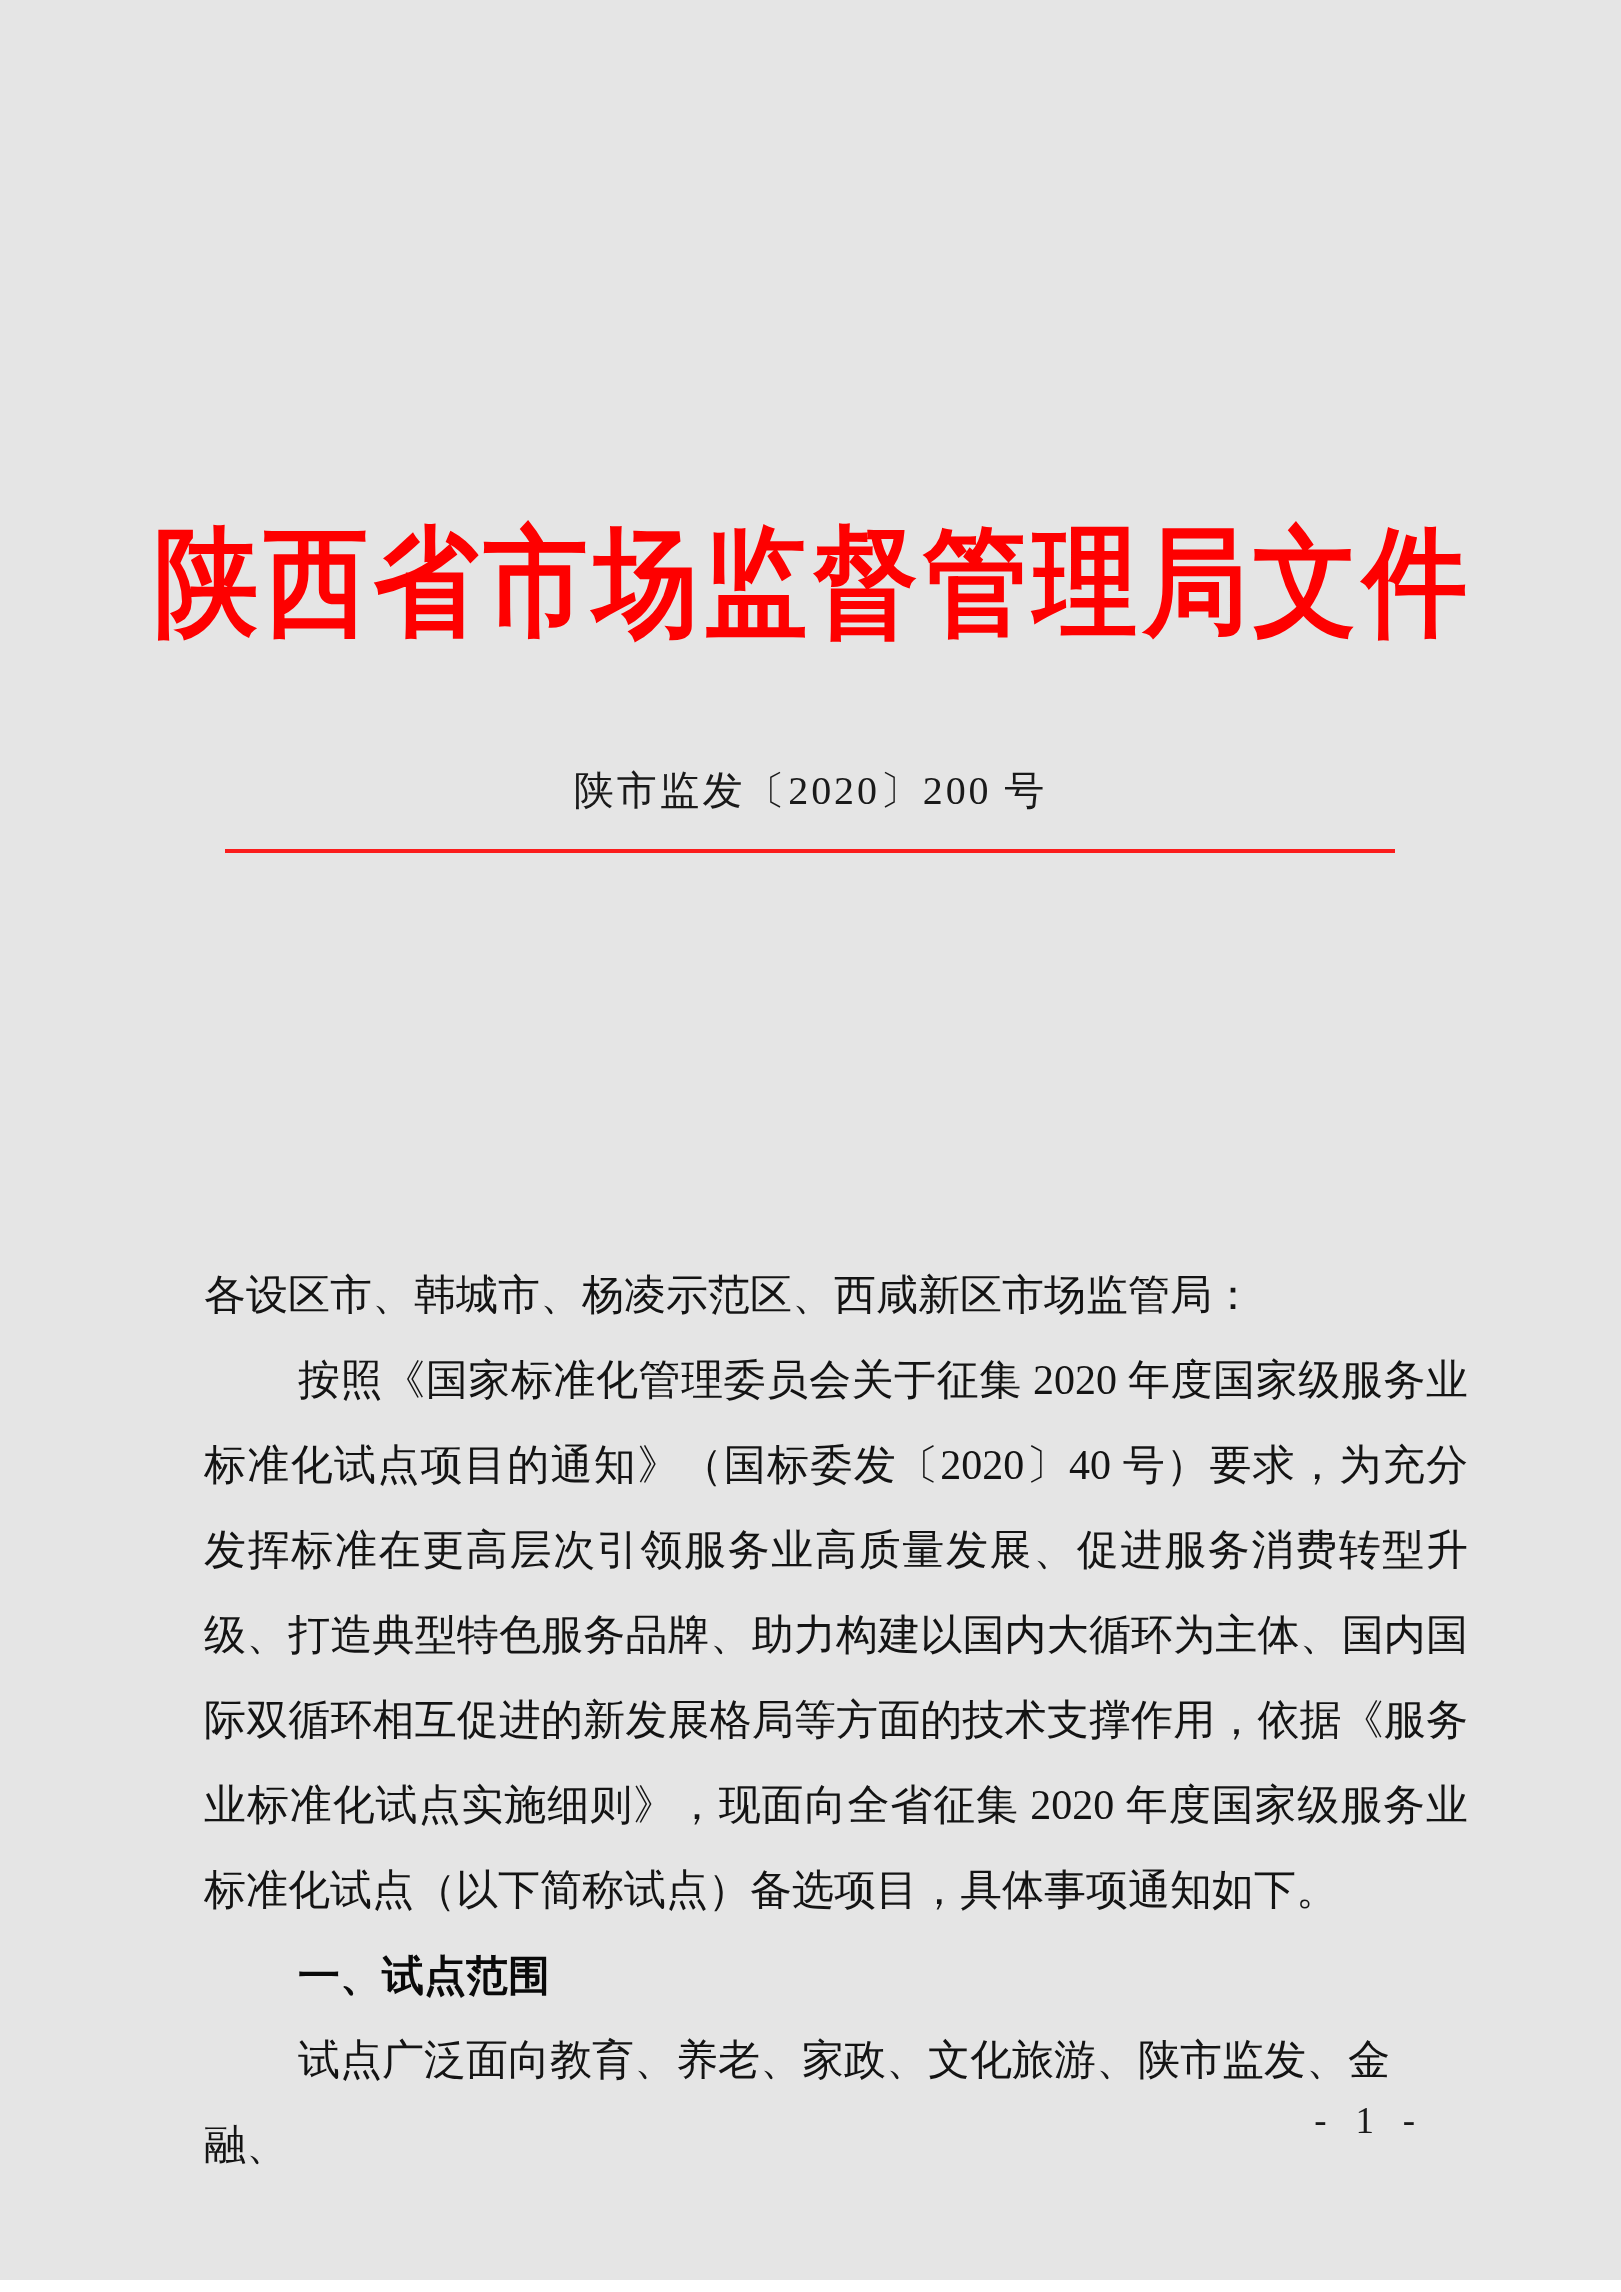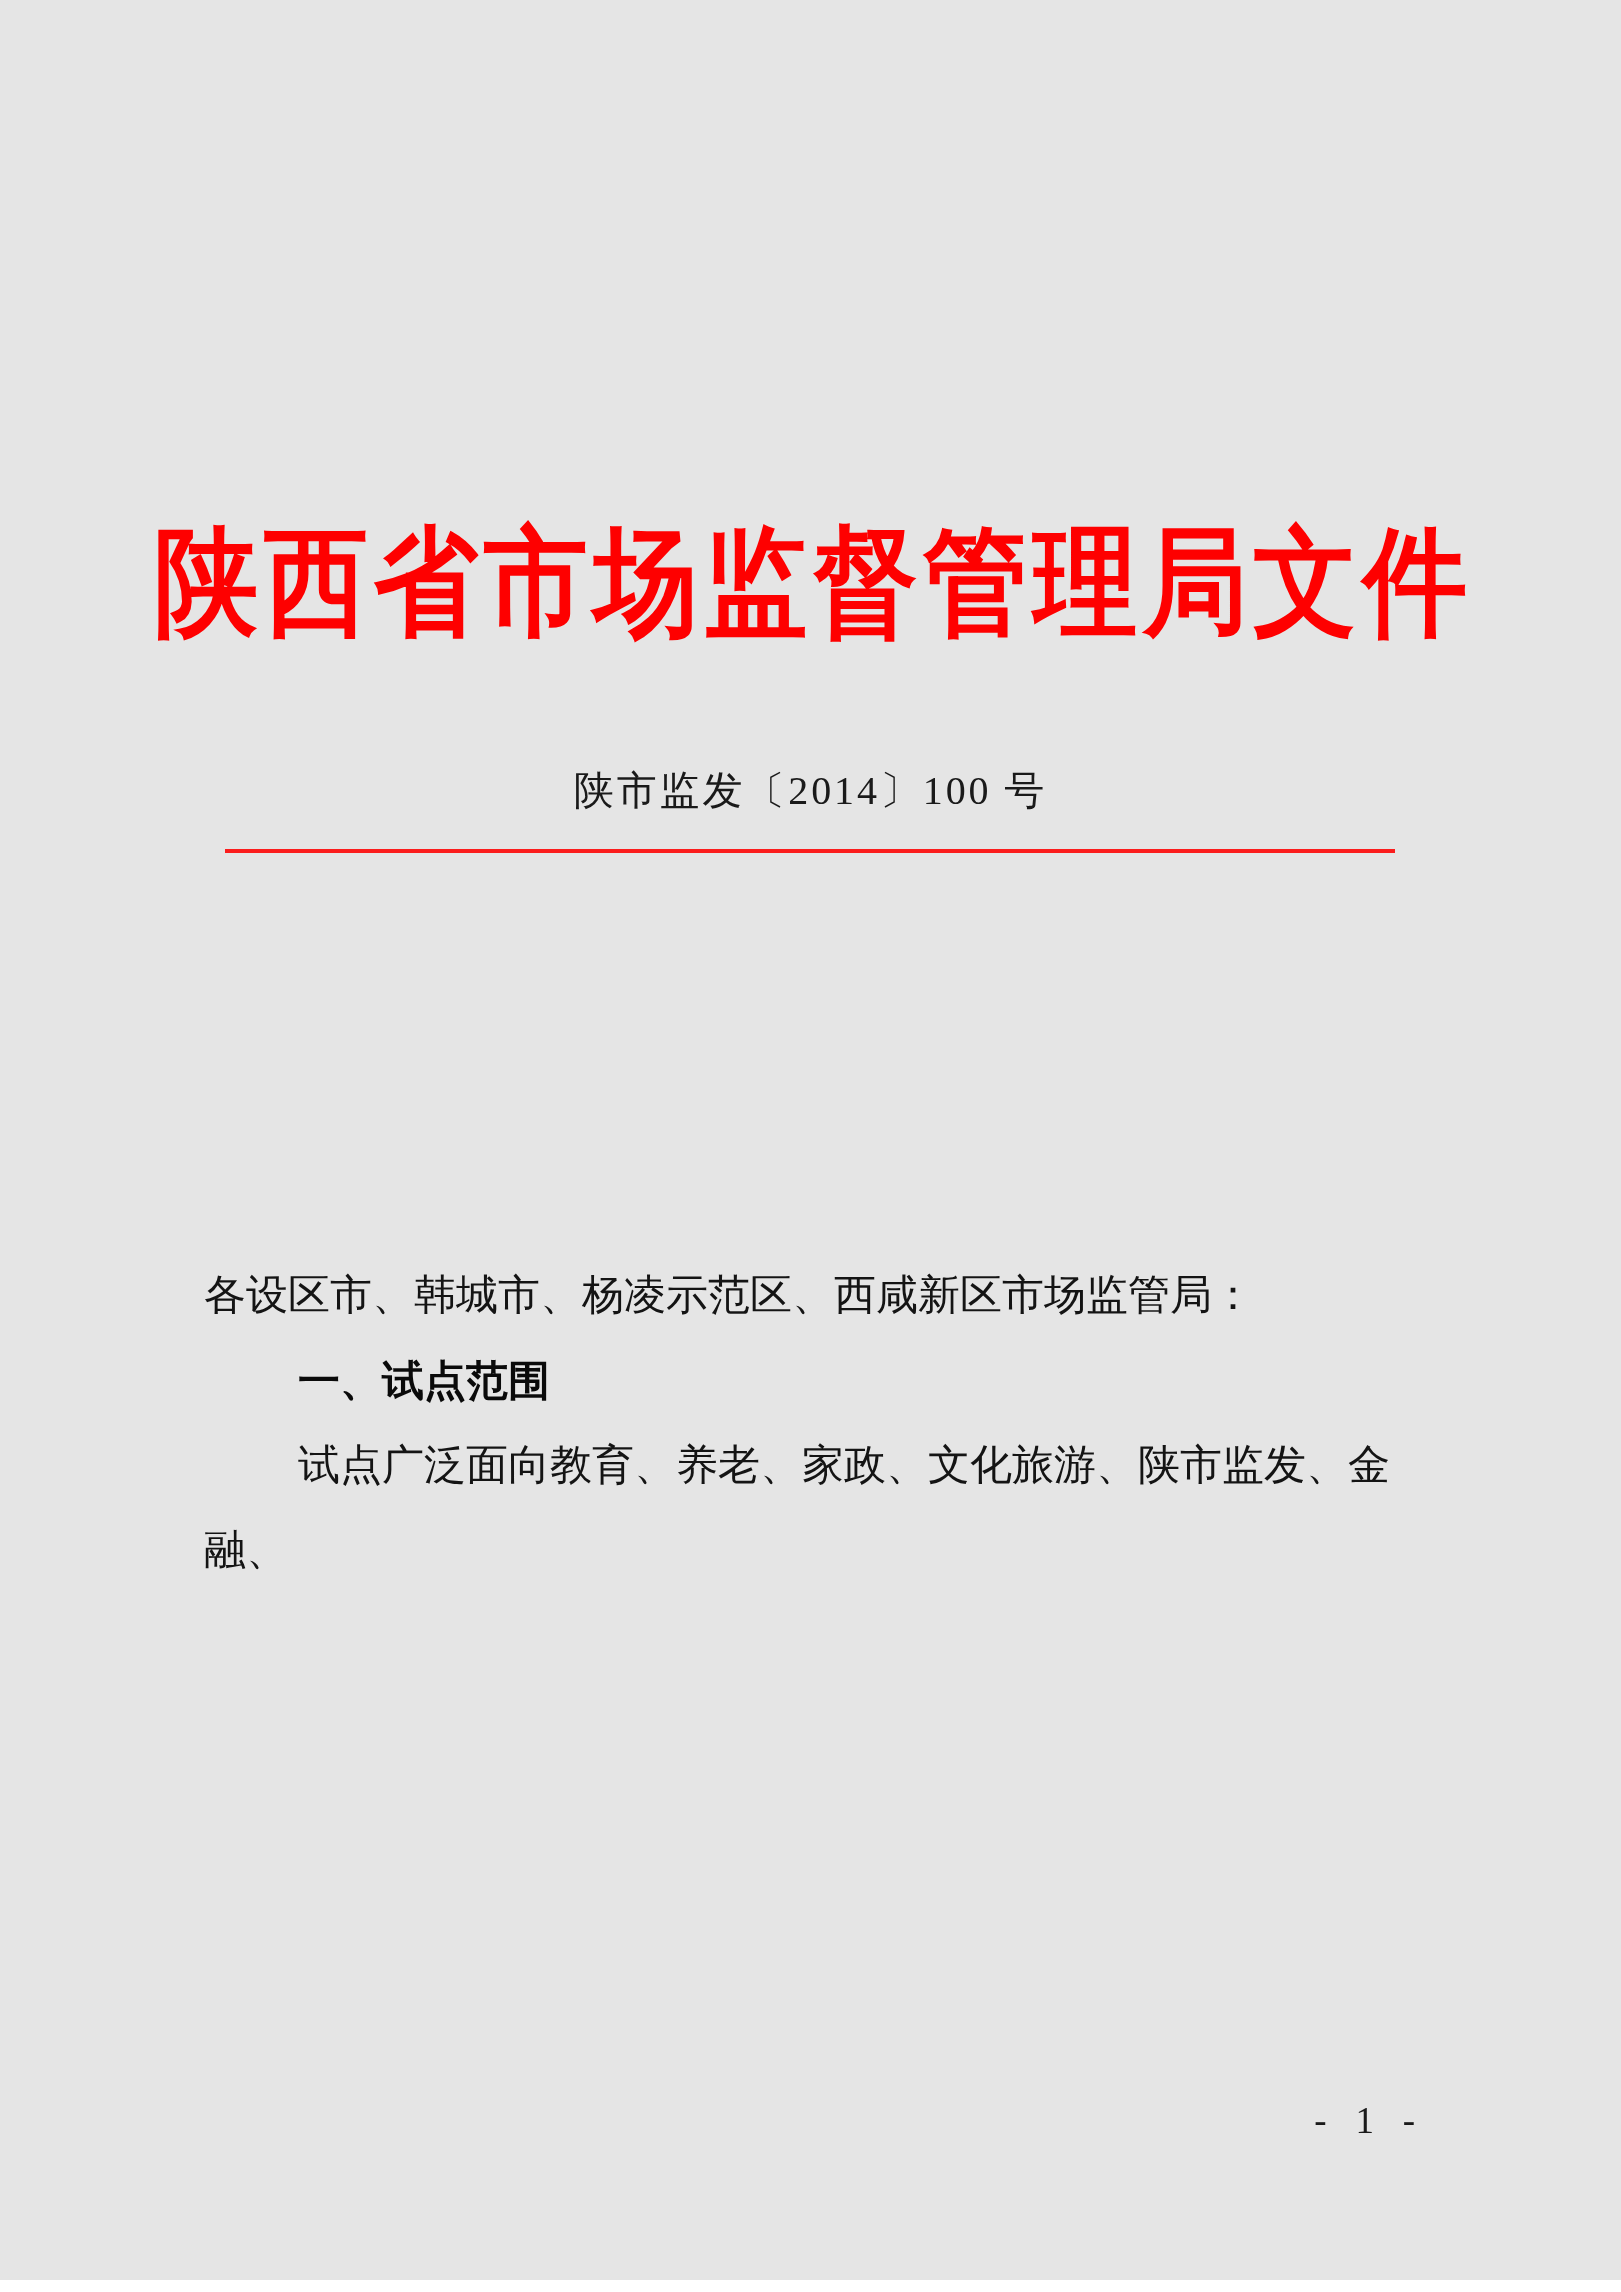--- a/index.html
+++ b/index.html
@@ -109,27 +109,28 @@
     color: #1a1a1a;
   }
 </style>
 </head>
 <body>
 
 <div class="page">
 
   <div class="org-title">陕西省市场监督管理局文件</div>
 
-  <div class="doc-number">陕市监发〔2014〕100 号</div>
+  <div class="doc-number">陕市监发〔2020〕200 号</div>
 
   <div class="red-line"></div>
 
 
   <div class="body-block">
     <div class="salutation">各设区市、韩城市、杨凌示范区、西咸新区市场监管局：</div>
+    <div class="paragraph">按照《国家标准化管理委员会关于征集 2020 年度国家级服务业标准化试点项目的通知》（国标委发〔2020〕40 号）要求，为充分发挥标准在更高层次引领服务业高质量发展、促进服务消费转型升级、打造典型特色服务品牌、助力构建以国内大循环为主体、国内国际双循环相互促进的新发展格局等方面的技术支撑作用，依据《服务业标准化试点实施细则》，现面向全省征集 2020 年度国家级服务业标准化试点（以下简称试点）备选项目，具体事项通知如下。</div>
     <div class="section-heading">一、试点范围</div>
     <div class="section-text">试点广泛面向教育、养老、家政、文化旅游、陕市监发、金融、</div>
   </div>
 
   <div class="page-number">- 1 -</div>
 
 </div>
 
 
 </body></html>

